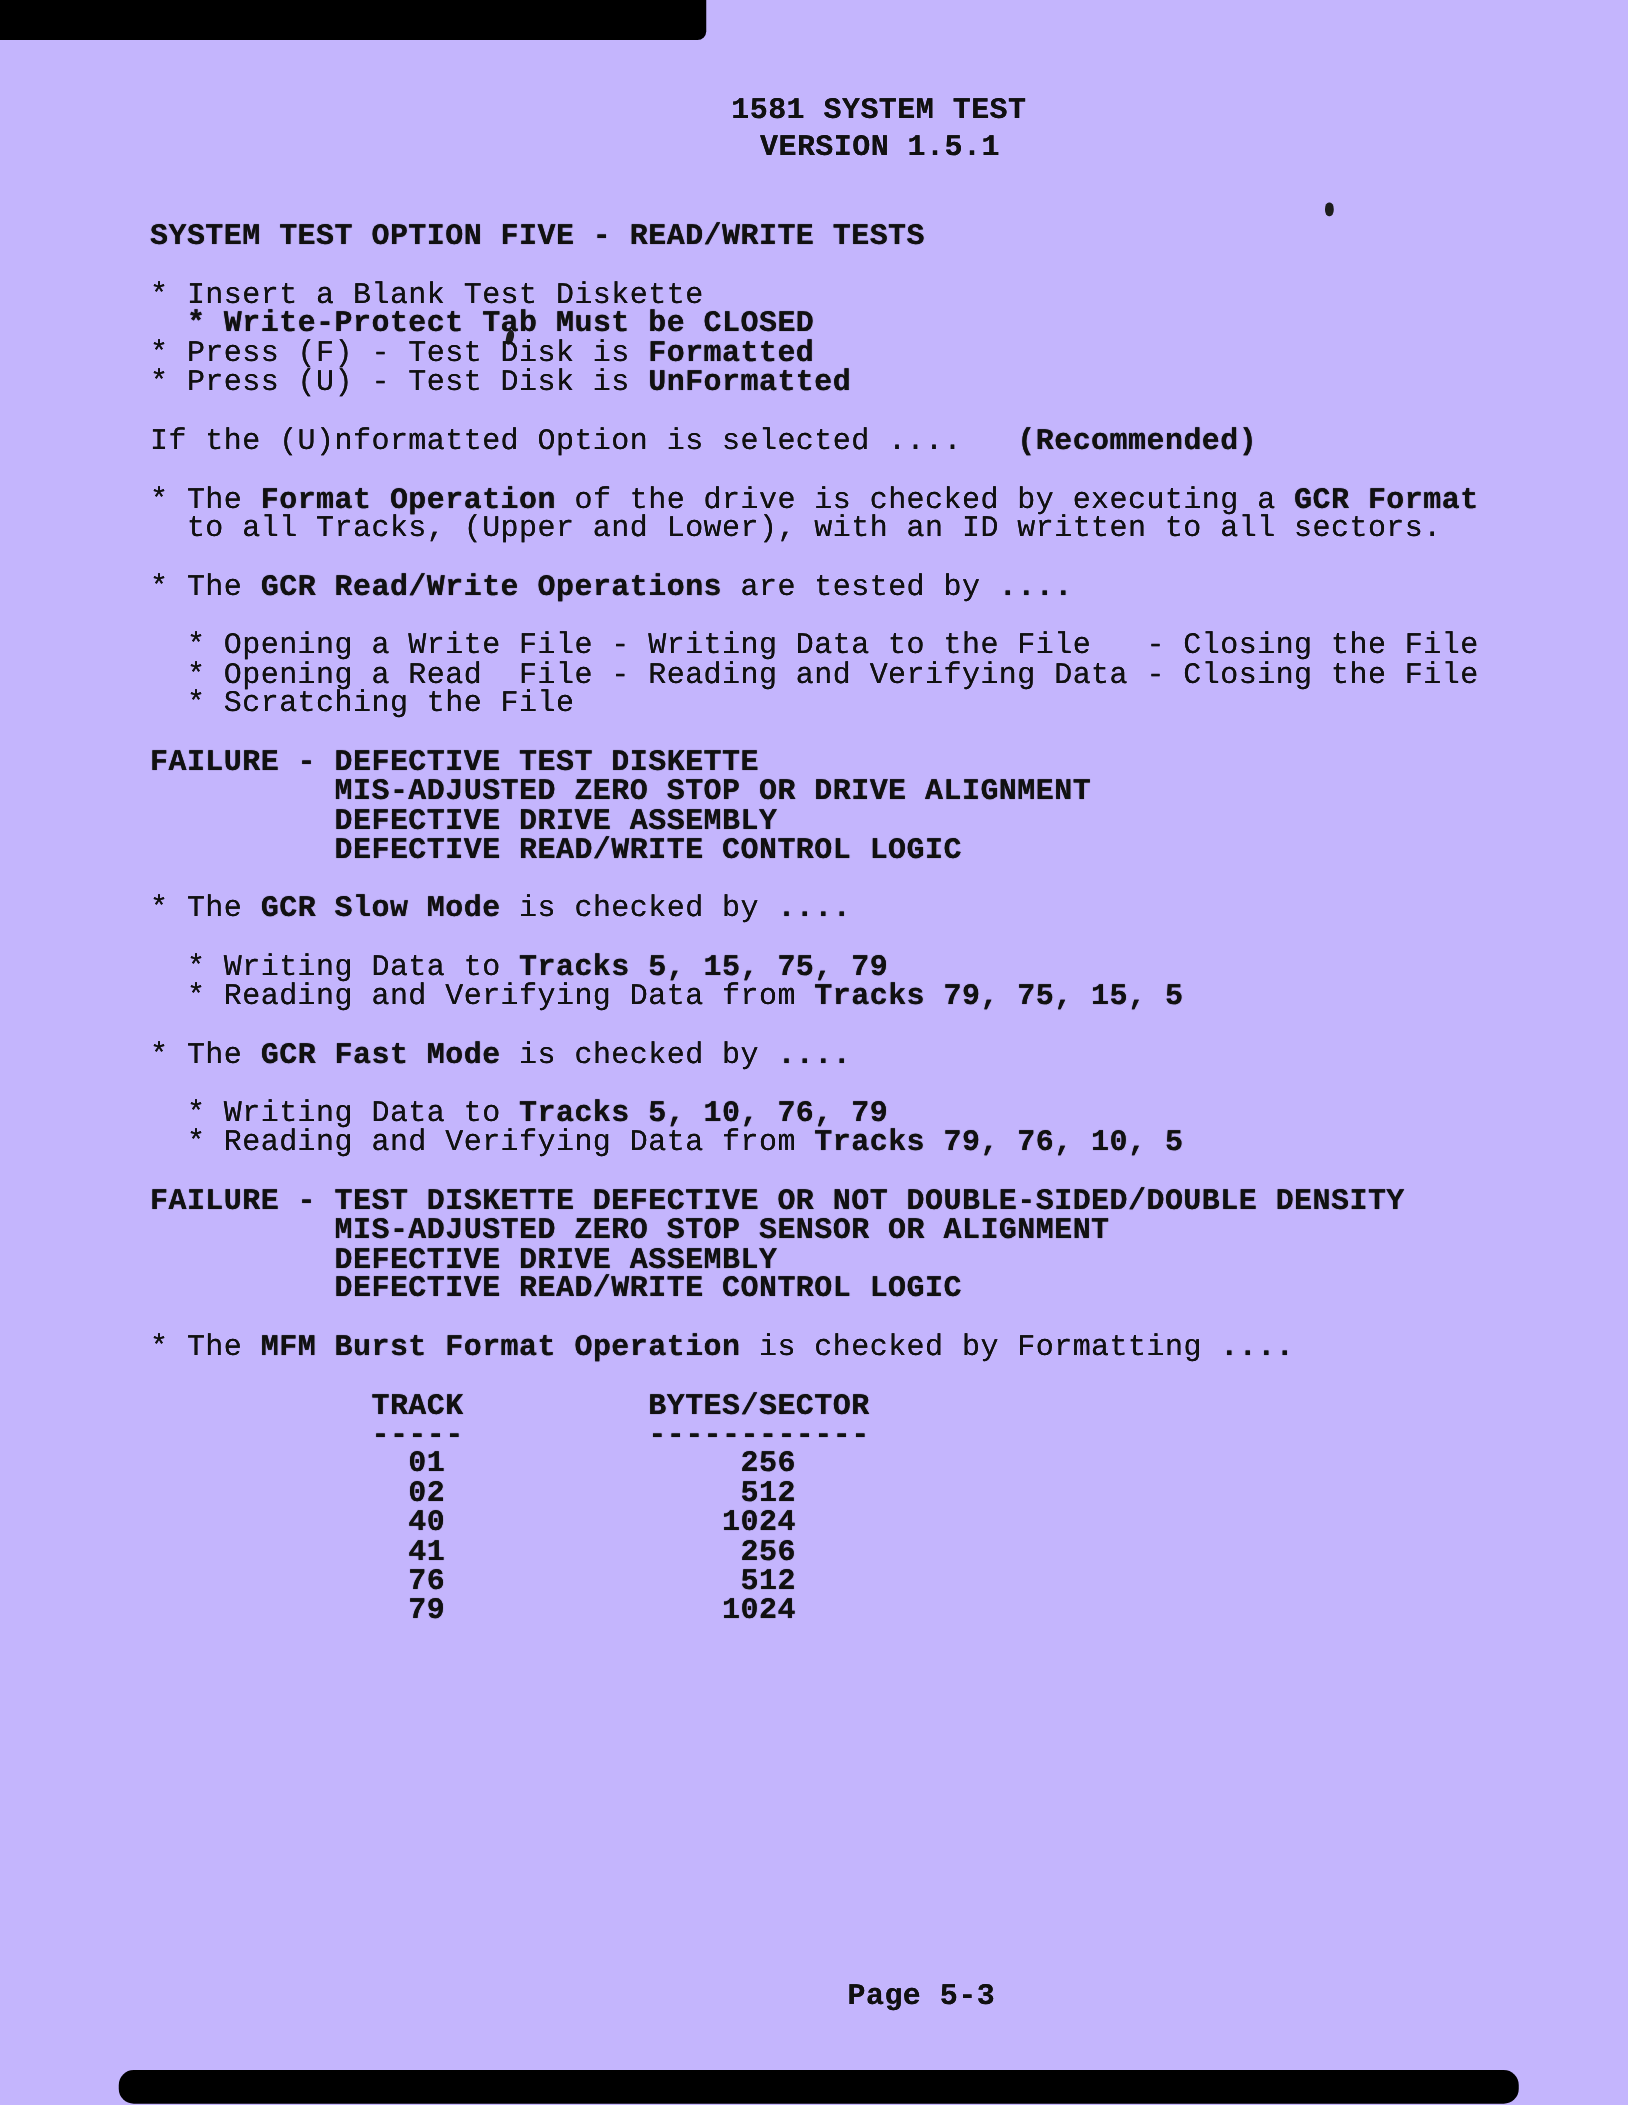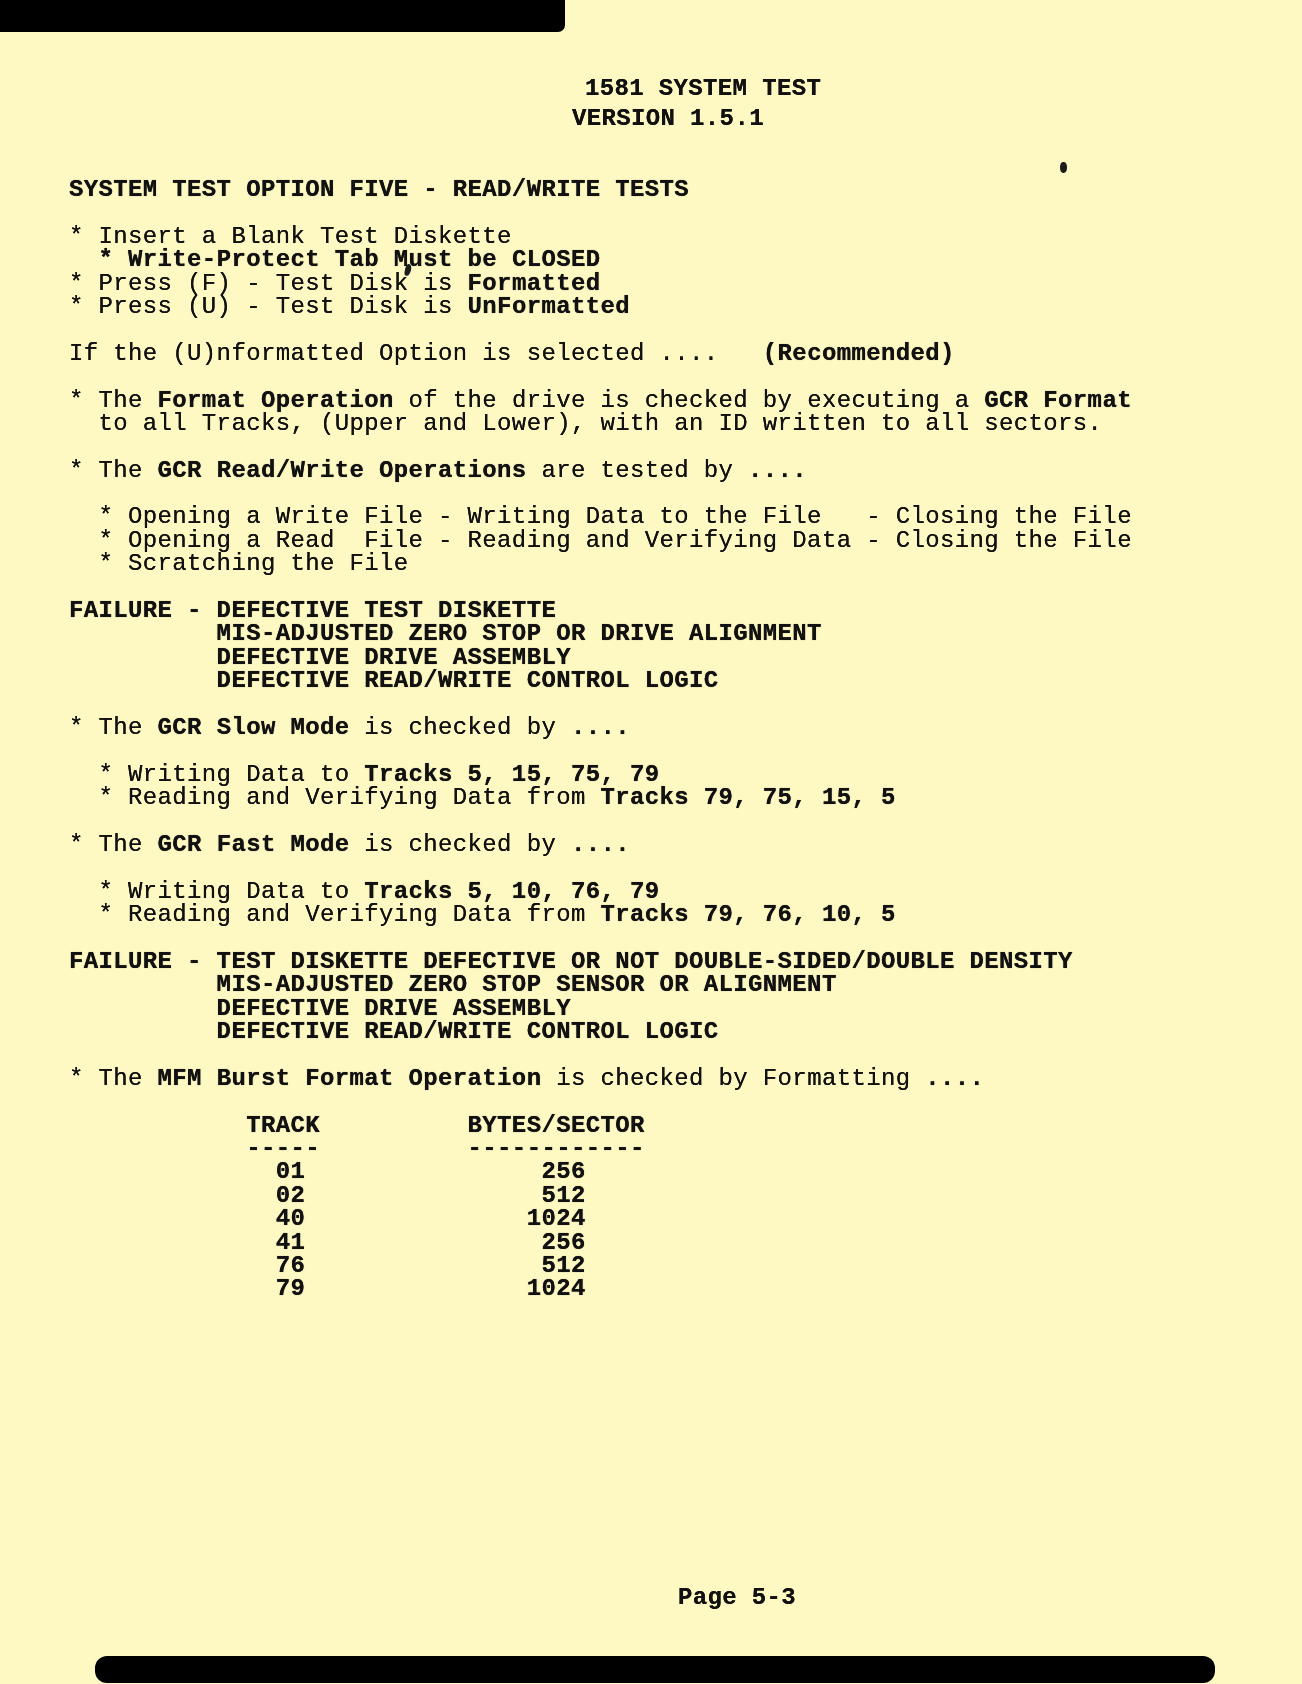--- a/index.html
+++ b/index.html
@@ -1,35 +1,35 @@
 <!DOCTYPE html>
 <html><head>
 <meta charset="utf-8">
 <style>
   html,body{margin:0;padding:0;background:#e8e8e8;}
   .page{
     position:relative;
     width:1302px;height:1684px;
-    background:#fef9c3;
+    background:#c4b5fd;
     color:#111111;
     font-family:"Liberation Mono","DejaVu Sans Mono",monospace;
     overflow:hidden;
   }
   .tw{ 
     font-size:24px;
     letter-spacing:0.36px;
     white-space:pre;
     text-shadow:0 0 0.5px currentColor;
   }
   .b{font-weight:bold;text-shadow:0 0 0.7px currentColor;}
   .title-line{position:absolute;font-weight:bold;}
   .t1{top:75px;left:585px;}
-  .t2{top:105px;left:572px;}
+  .t2{top:105px;left:608px;}
   #document-body{position:absolute;top:178px;left:0;width:100%;}
-  .line{height:23.4px;line-height:23.4px;padding-left:69px;}
+  .line{height:23.4px;line-height:23.4px;padding-left:120px;}
   .footer{position:absolute;top:1584px;left:678px;font-weight:bold;}
   .bar{position:absolute;background:#000000;}
   .bar-top{top:0;left:0;width:565px;height:32px;border-bottom-right-radius:7px;}
   .bar-bottom{top:1656px;left:95px;width:1120px;height:27px;border-radius:12px;}
   .speck{position:absolute;background:#1d1d1d;}
   .speck-1{top:264px;left:405px;width:6px;height:12px;border-radius:50% 50% 60% 40%;transform:rotate(12deg);}
   .speck-2{top:162px;left:1060px;width:7px;height:11px;border-radius:45%;}
 </style>
 </head>
 <body>

